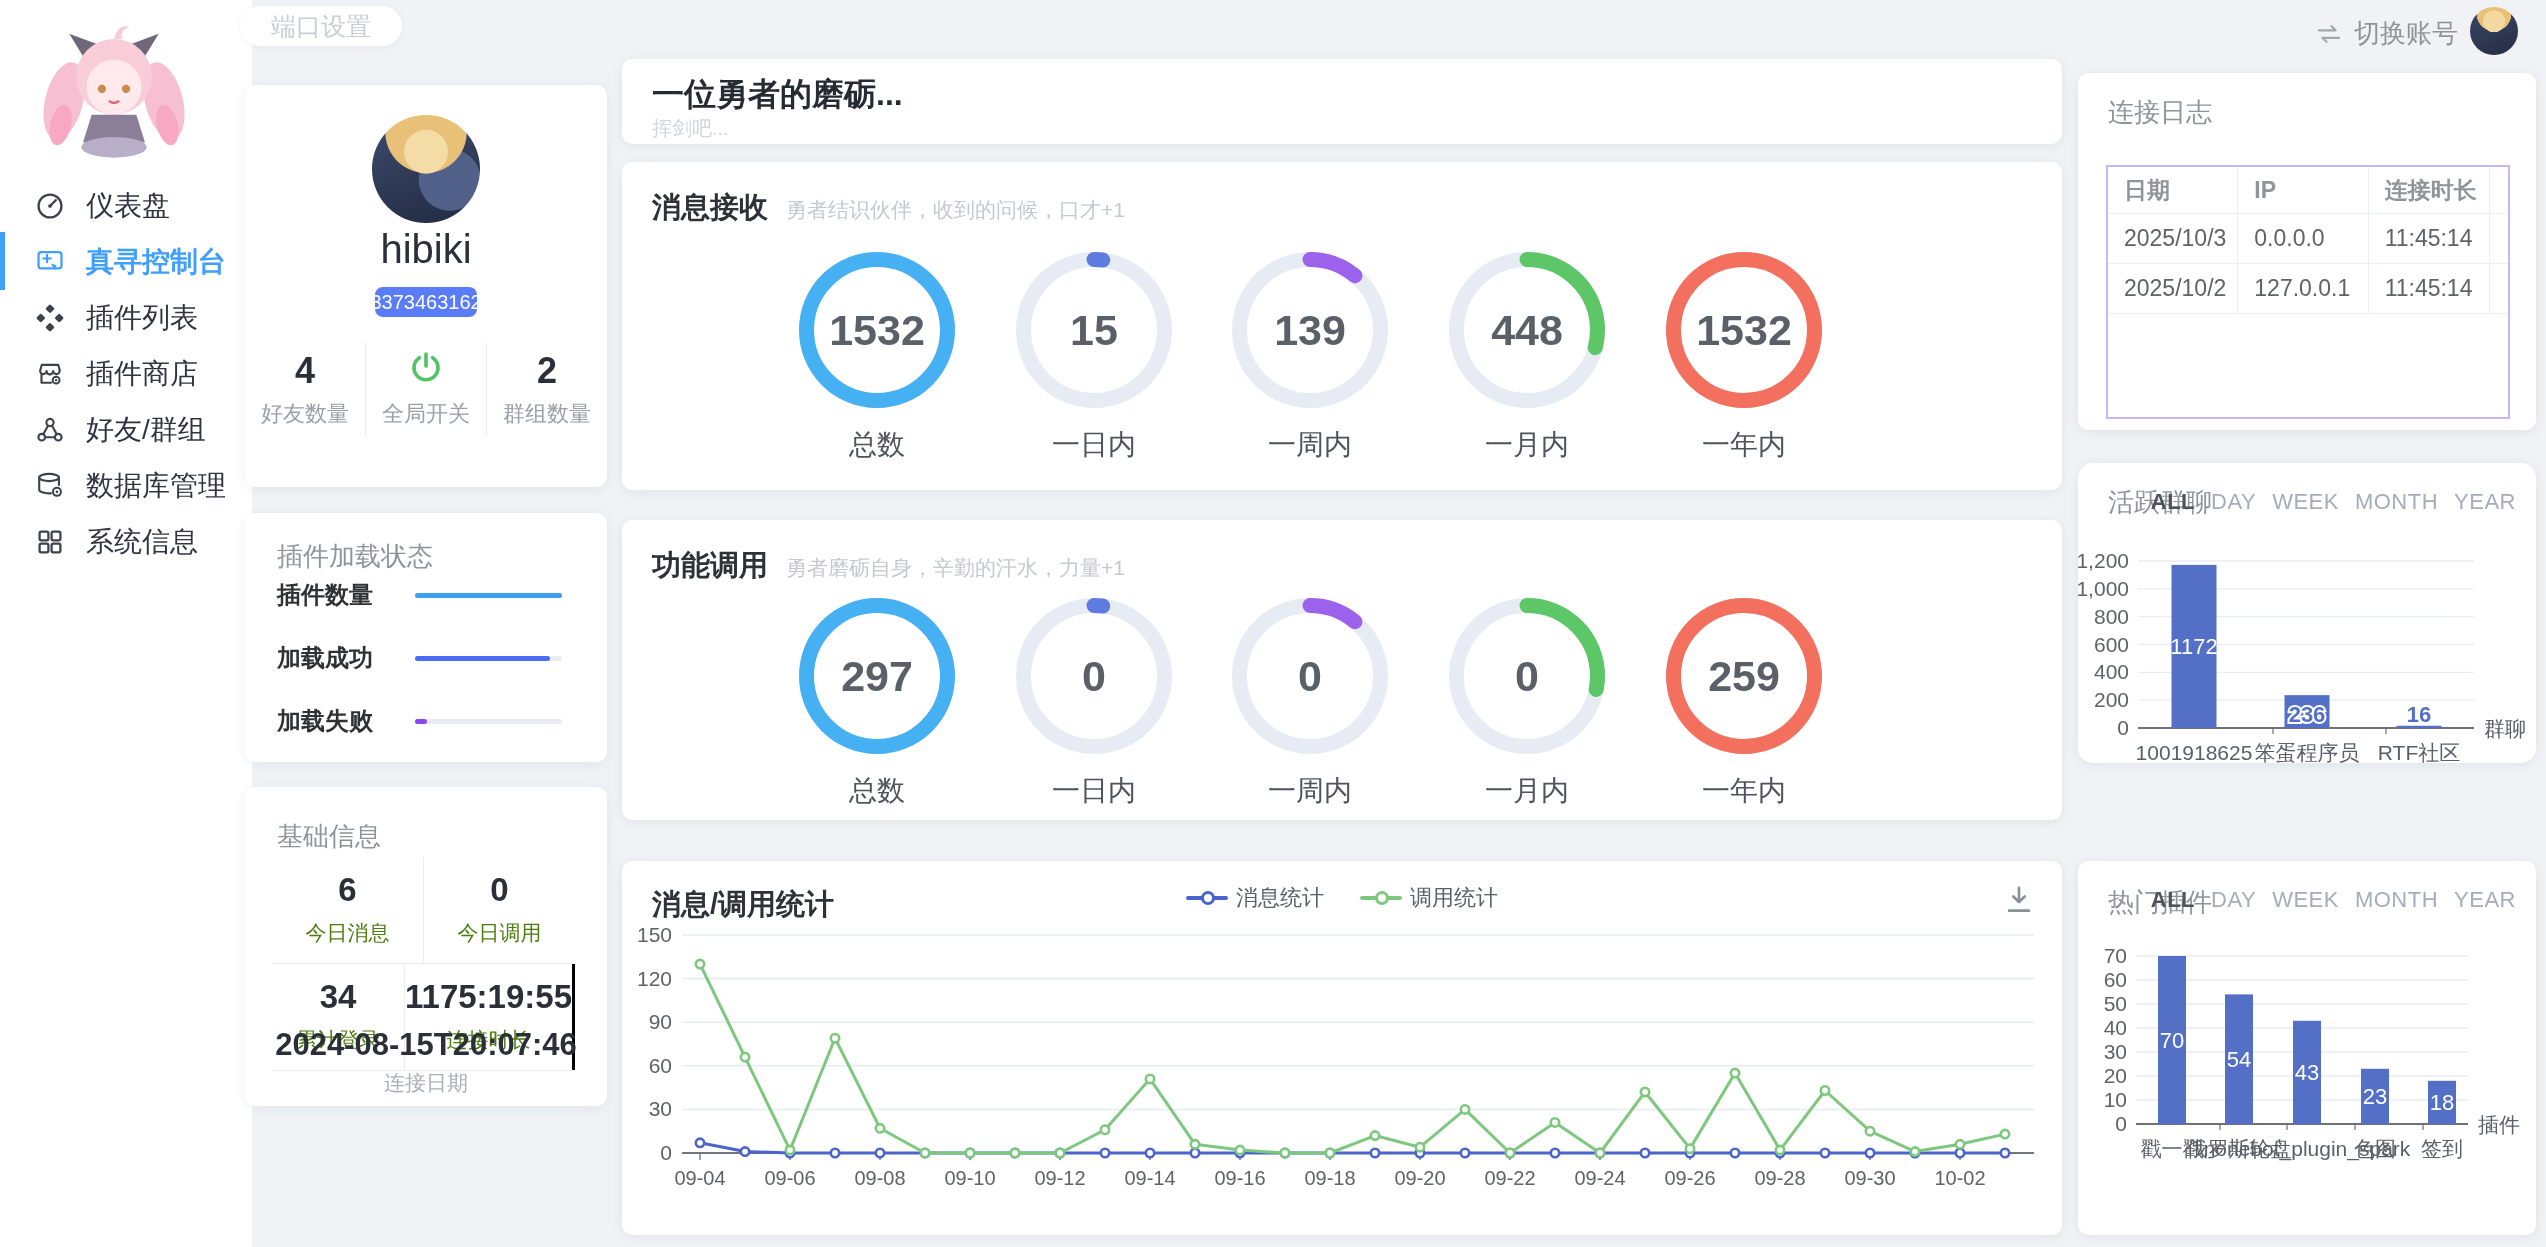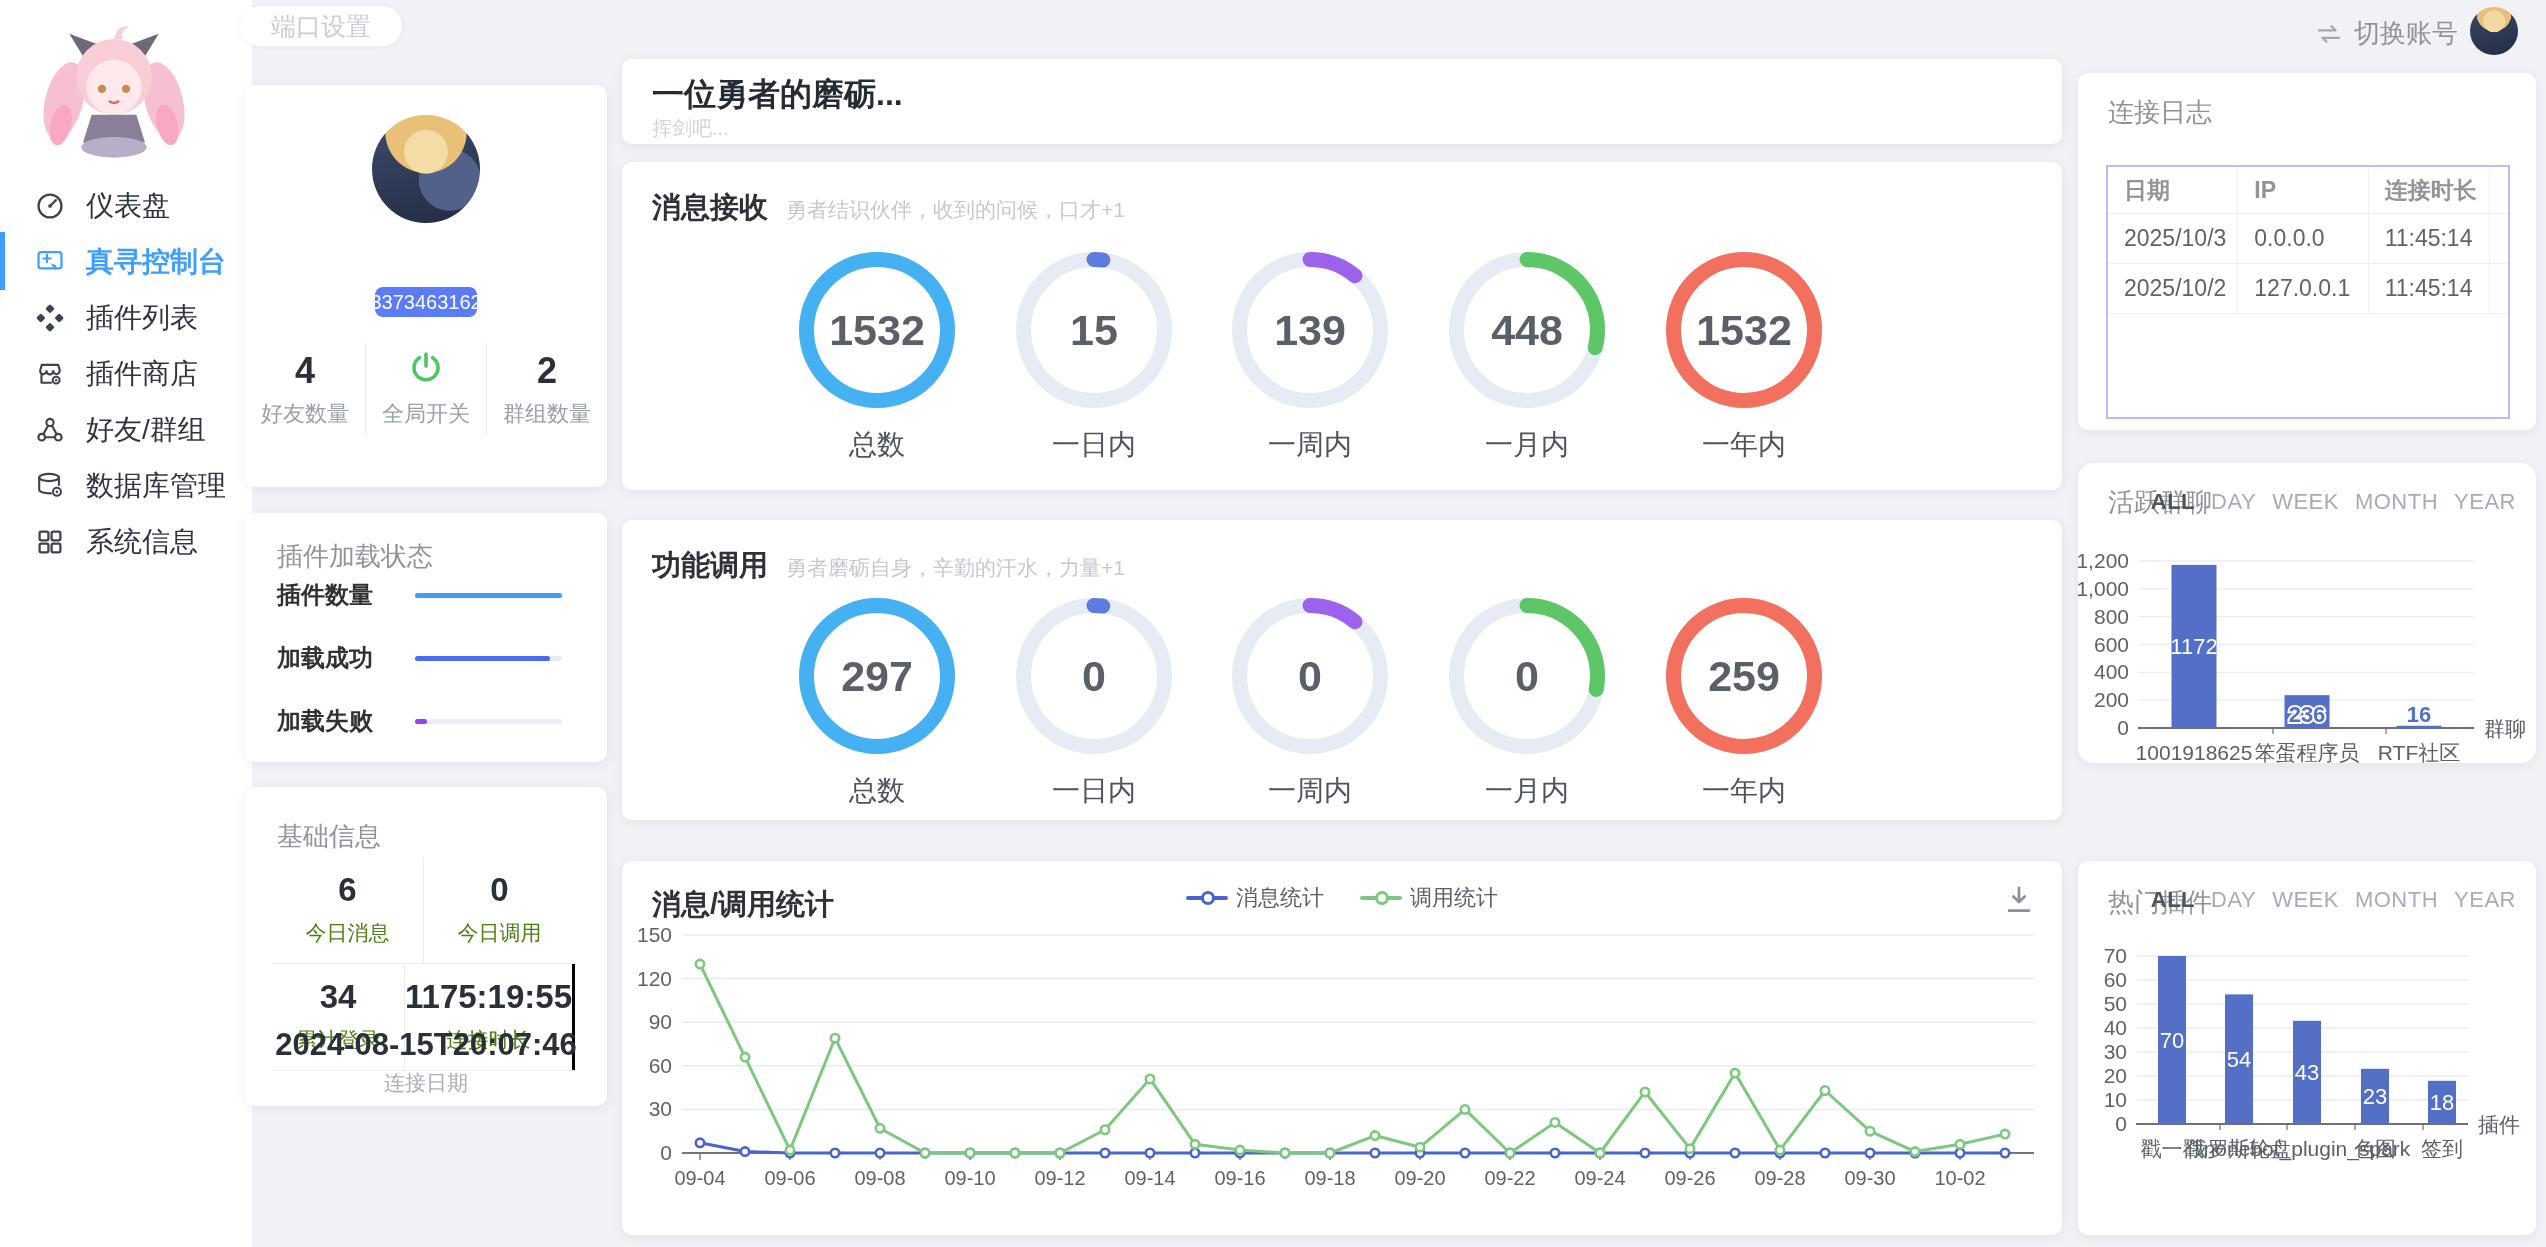--- a/index.html
+++ b/index.html
@@ -210,20 +210,21 @@
   <div class="switch-wrap">
     <svg width="30" height="30" viewBox="0 0 24 24">
       <path d="M4 9 h13 M14 5.8 L17.3 9 M20 15 H7 M10 18.2 L6.7 15" stroke="#a2a7b0" stroke-width="1.8" fill="none" stroke-linecap="round"></path>
     </svg>
     <span>切换账号</span>
   </div>
   <div class="top-avatar"></div>
 
   <div class="card" style="left:245px; top:85px; width:362px; height:402px;">
     <div class="avatar-big"></div>
+    <div class="profile-name">hibiki</div>
     <div class="uid-badge">3373463162</div>
     <div class="pstats" id="pstats">
         <div class="pstat">
           <div class="pstat-val">4</div>
           <div class="pstat-label">好友数量</div>
         </div>
         <div class="pstat">
           <div class="pstat-val"><svg viewBox="0 0 24 24" width="36" height="36">
               <path d="M12 3.4 v8" stroke="#4fc464" stroke-width="2.4" stroke-linecap="round" fill="none"></path>
               <path d="M7.6 5.8 a8 8 0 1 0 8.8 0" stroke="#4fc464" stroke-width="2.4" stroke-linecap="round" fill="none"></path>

